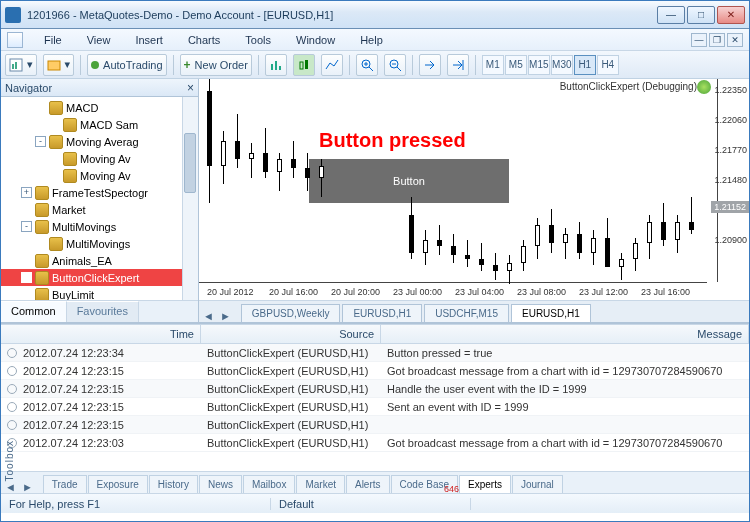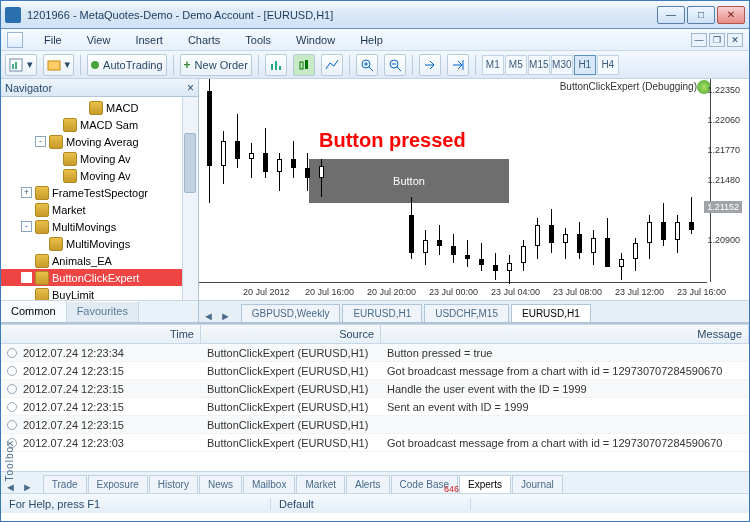--- a/index.html
+++ b/index.html
@@ -35,25 +35,25 @@
 .tree-row.selected{background:#ef4444;color:#fff;}
 .tree-scroll{position:absolute;right:0;top:0;bottom:0;width:16px;background:#eef4fa;border-left:1px solid #c8d7e6;}
 .tree-thumb{position:absolute;right:2px;top:36px;width:12px;height:60px;background:#c2d2e2;border:1px solid #9fb7ce;border-radius:2px;}
 .nav-tabs{height:22px;display:flex;border-top:1px solid #c8d7e6;background:#e9f1f9;}
 .nav-tab{padding:3px 10px;border-right:1px solid #c8d7e6;background:#f7fbff;cursor:pointer;border-top:1px solid #fff;}
 .nav-tab.inactive{background:#e2ebf4;color:#5a7a9a;}
 .chart-area{flex:1;display:flex;flex-direction:column;background:#fff;position:relative;}
 .chart{flex:1;position:relative;background:#fff;overflow:hidden;}
 .chart-label{position:absolute;top:2px;right:52px;font-size:10px;color:#333;}
 .chart-icon{position:absolute;top:1px;right:38px;width:14px;height:14px;background:radial-gradient(#a8e060,#4aa33a);border-radius:50%;}
-.yaxis{position:absolute;right:7px;top:0;bottom:18px;width:32px;border-left:1px solid #444;}
+.yaxis{position:absolute;right:0;top:0;bottom:18px;width:32px;border-left:1px solid #444;}
 .ytick{position:absolute;right:2px;font-size:9px;color:#333;}
 .price-tag{position:absolute;right:0;background:#a0a4a8;color:#fff;font-size:9px;padding:1px 3px;}
 .xaxis{position:absolute;bottom:0;left:0;right:42px;height:18px;border-top:1px solid #444;}
-.xtick{position:absolute;bottom:3px;font-size:9px;color:#333;white-space:nowrap;margin-left:36px;}
+.xtick{position:absolute;bottom:3px;font-size:9px;color:#333;white-space:nowrap;}
 .candle{position:absolute;width:5px;}
 .candle .wick{position:absolute;left:2px;width:1px;background:#000;}
 .candle .body{position:absolute;left:0;width:5px;background:#000;}
 .candle.hollow .body{background:#fff;border:1px solid #000;}
 .overlay-text{position:absolute;color:#ff0000;font-size:20px;font-weight:bold;}
 .overlay-button{position:absolute;background:#6e6e6e;color:#fff;display:flex;align-items:center;justify-content:center;font-size:12px;}
 .chart-tabs{height:22px;background:#e6eef6;display:flex;align-items:flex-end;padding:0 4px;border-top:1px solid #c8d7e6;}
 .chart-tab{padding:3px 10px;border:1px solid #b0c4d8;border-bottom:none;margin-right:2px;background:#eef4fa;color:#4a6a8a;cursor:pointer;font-size:10px;}
 .chart-tab.active{background:#fff;color:#000;}
 .toolbox{height:170px;display:flex;flex-direction:column;border-top:1px solid #b0c4d8;}
@@ -180,21 +180,21 @@
 
 <div class="workspace">
 
   <div class="navigator">
     <div class="nav-title">
       <span>Navigator</span>
       <span class="close-x">×</span>
     </div>
     <div class="tree">
       <div id="tree-rows">
-          <div class="tree-row" style="padding-left: 34px; margin-left: 40px;">
+          <div class="tree-row" style="padding-left: 34px;">
             <span class="exp none"></span>
             <span class="ico ea"></span>
             <span>MACD</span>
           </div>
           <div class="tree-row" style="padding-left: 48px;">
             <span class="exp none"></span>
             <span class="ico ea"></span>
             <span>MACD Sam</span>
           </div>
           <div class="tree-row" style="padding-left: 34px;">

